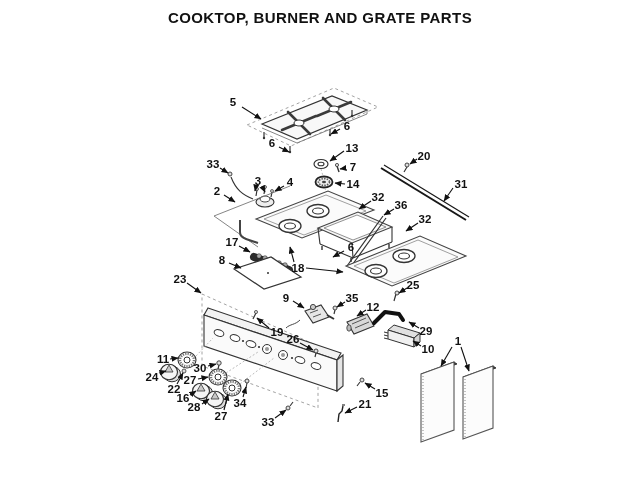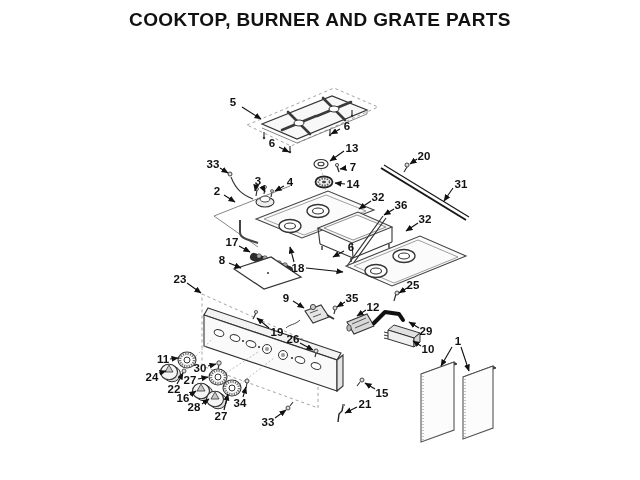--- a/index.html
+++ b/index.html
@@ -1,20 +1,20 @@
 <!DOCTYPE html>
 <html><head>
 <meta charset="utf-8">
 <style>
   html,body{margin:0;padding:0;background:#ffffff;}
   body{width:640px;height:480px;overflow:hidden;font-family:"Liberation Sans",sans-serif;}
   .figure{position:relative;width:640px;height:480px;background:#fff;}
   .page-title{
     position:absolute;top:9px;left:0;width:100%;
-    text-align:center;font-size:19px;font-weight:bold;color:#111;
+    text-align:center;font-size:15px;font-weight:bold;color:#111;
     letter-spacing:.4px;
   }
   svg.diagram{position:absolute;top:0;left:0;}
   
   .pl{stroke:#333;fill:none;stroke-width:1.1;}
   .thin{stroke:#777;fill:none;stroke-width:0.9;}
   .ghost{stroke:#999;fill:none;stroke-width:0.9;stroke-dasharray:3 3;}
   .guide{stroke:#aaa;fill:none;stroke-width:0.8;stroke-dasharray:2 2;}
   .callout-label{font:bold 11.5px "Liberation Sans",sans-serif;fill:#111;text-anchor:middle;}
   .callout-arrow{stroke:#111;stroke-width:1.1;fill:none;}

